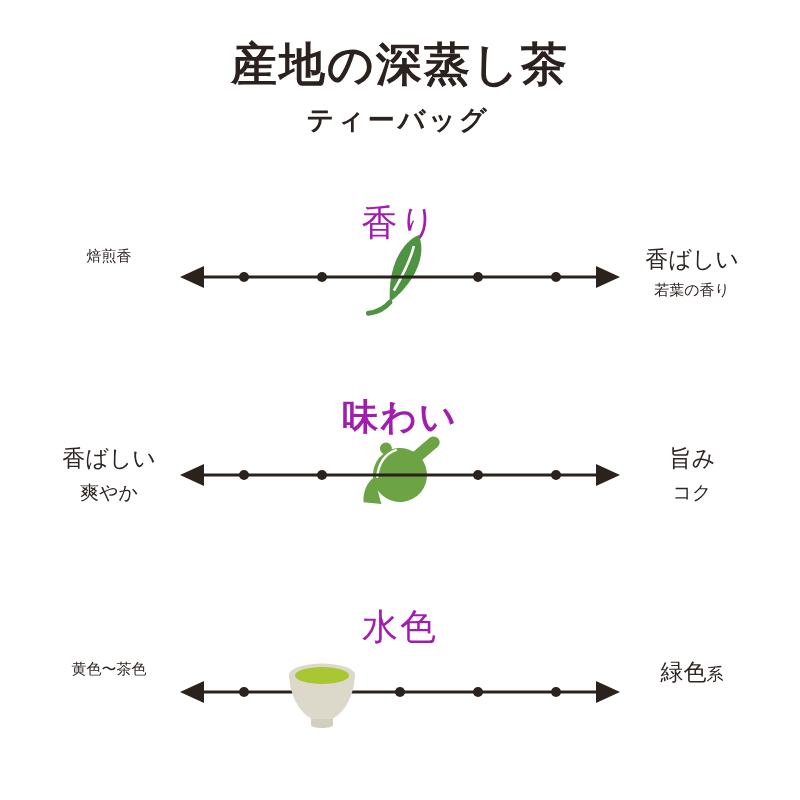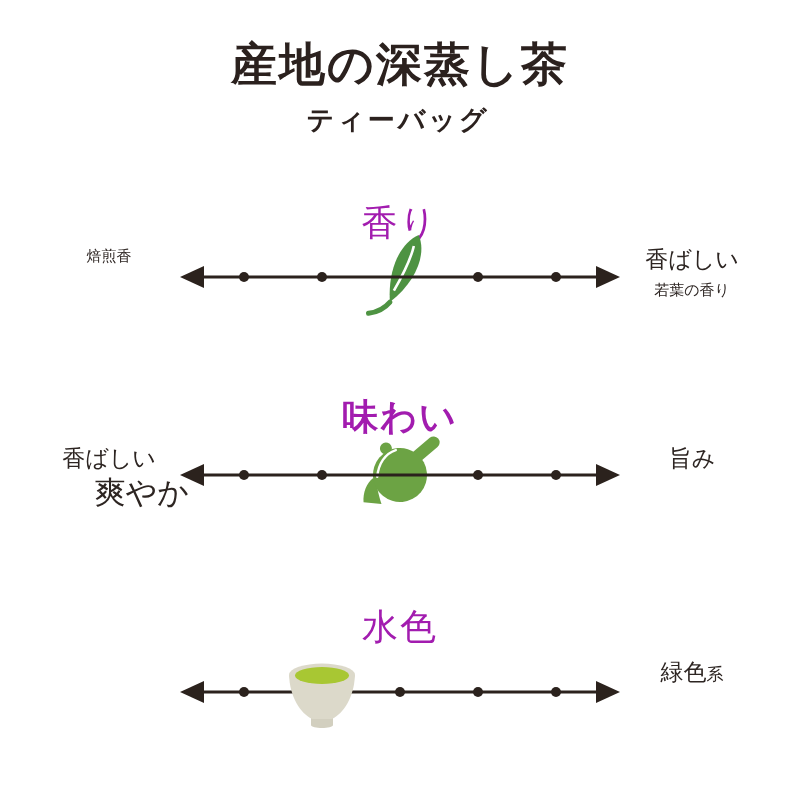--- a/index.html
+++ b/index.html
@@ -31,21 +31,21 @@
   .sec2 .scale-svg{top:420px;}
   .sec3 .scale-svg{top:637px;}
   .label-block{width:160px;text-align:center;line-height:1;}
   .label-left{left:29px;}
   .label-right{left:612px;}
   .sec1 .label-block{top:242px;}
   .sec2 .label-block{top:441px;}
   .sec3 .label-block{top:655px;}
   .lbl-main{font-size:23px;font-weight:500;line-height:34px;white-space:nowrap;}
   .lbl-sub{font-size:15px;font-weight:500;line-height:28px;white-space:nowrap;}
-  .sec2 .lbl-sub{font-size:31px;line-height:34px;text-align:right;}
+  .sec2 .lbl-sub{font-size:19px;line-height:34px;}
   .lbl-suffix{font-size:17px;}
 </style>
 </head>
 <body>
 
 <div class="abs main-title">産地の深蒸し茶</div>
 <div class="abs subtitle">ティーバッグ</div>
 
 <div class="sec1">
   <div class="abs section-title">香り</div>
@@ -80,20 +80,21 @@
 
 <div class="sec2">
   <div class="abs section-title">味わい</div>
 
   <div class="abs label-block label-left">
     <div class="lbl-main">香ばしい</div>
     <div class="lbl-sub">爽やか</div>
   </div>
   <div class="abs label-block label-right">
     <div class="lbl-main">旨み</div>
+    <div class="lbl-sub">コク</div>
   </div>
 
   <svg class="abs scale-svg" viewBox="0 0 450 110">
     <g class="marker-icon" transform="translate(225,55)">
       <g transform="rotate(-28)">
         <path d="M-25,-10 C-33,-9 -41,-2 -45,7 L-30,17 C-28,8 -27,1 -23,-5 Z" fill="#6ca344"></path>
         <line x1="22" y1="-8" x2="45" y2="-13" stroke="#6ca344" stroke-width="12" stroke-linecap="round"></line>
         <circle cx="0" cy="-30" r="6" fill="#6ca344"></circle>
         <circle cx="0" cy="0" r="27" fill="#6ca344"></circle>
         <path d="M-21,-9 C-14,-20 -3,-26 8,-24" stroke="#ffffff" stroke-width="2.4" fill="none" stroke-linecap="round"></path>
@@ -108,20 +109,21 @@
         <circle cx="303" cy="55" r="5" fill="#2b221d"></circle>
         <circle cx="381" cy="55" r="5" fill="#2b221d"></circle>
       </g>
   </svg>
 </div>
 
 <div class="sec3">
   <div class="abs section-title">水色</div>
 
   <div class="abs label-block label-left">
+    <div class="lbl-sub">黄色〜茶色</div>
   </div>
   <div class="abs label-block label-right">
     <div class="lbl-main"><span>緑色</span><span class="lbl-suffix">系</span></div>
   </div>
 
   <svg class="abs scale-svg" viewBox="0 0 450 110">
     <line class="axis-line" x1="24" y1="55" x2="426" y2="55" stroke="#2b221d" stroke-width="3"></line>
     <polygon points="5,55 29,44 29,66" fill="#2b221d"></polygon>
     <polygon points="445,55 421,44 421,66" fill="#2b221d"></polygon>
     <g class="marker-icon" transform="translate(147,55)">

